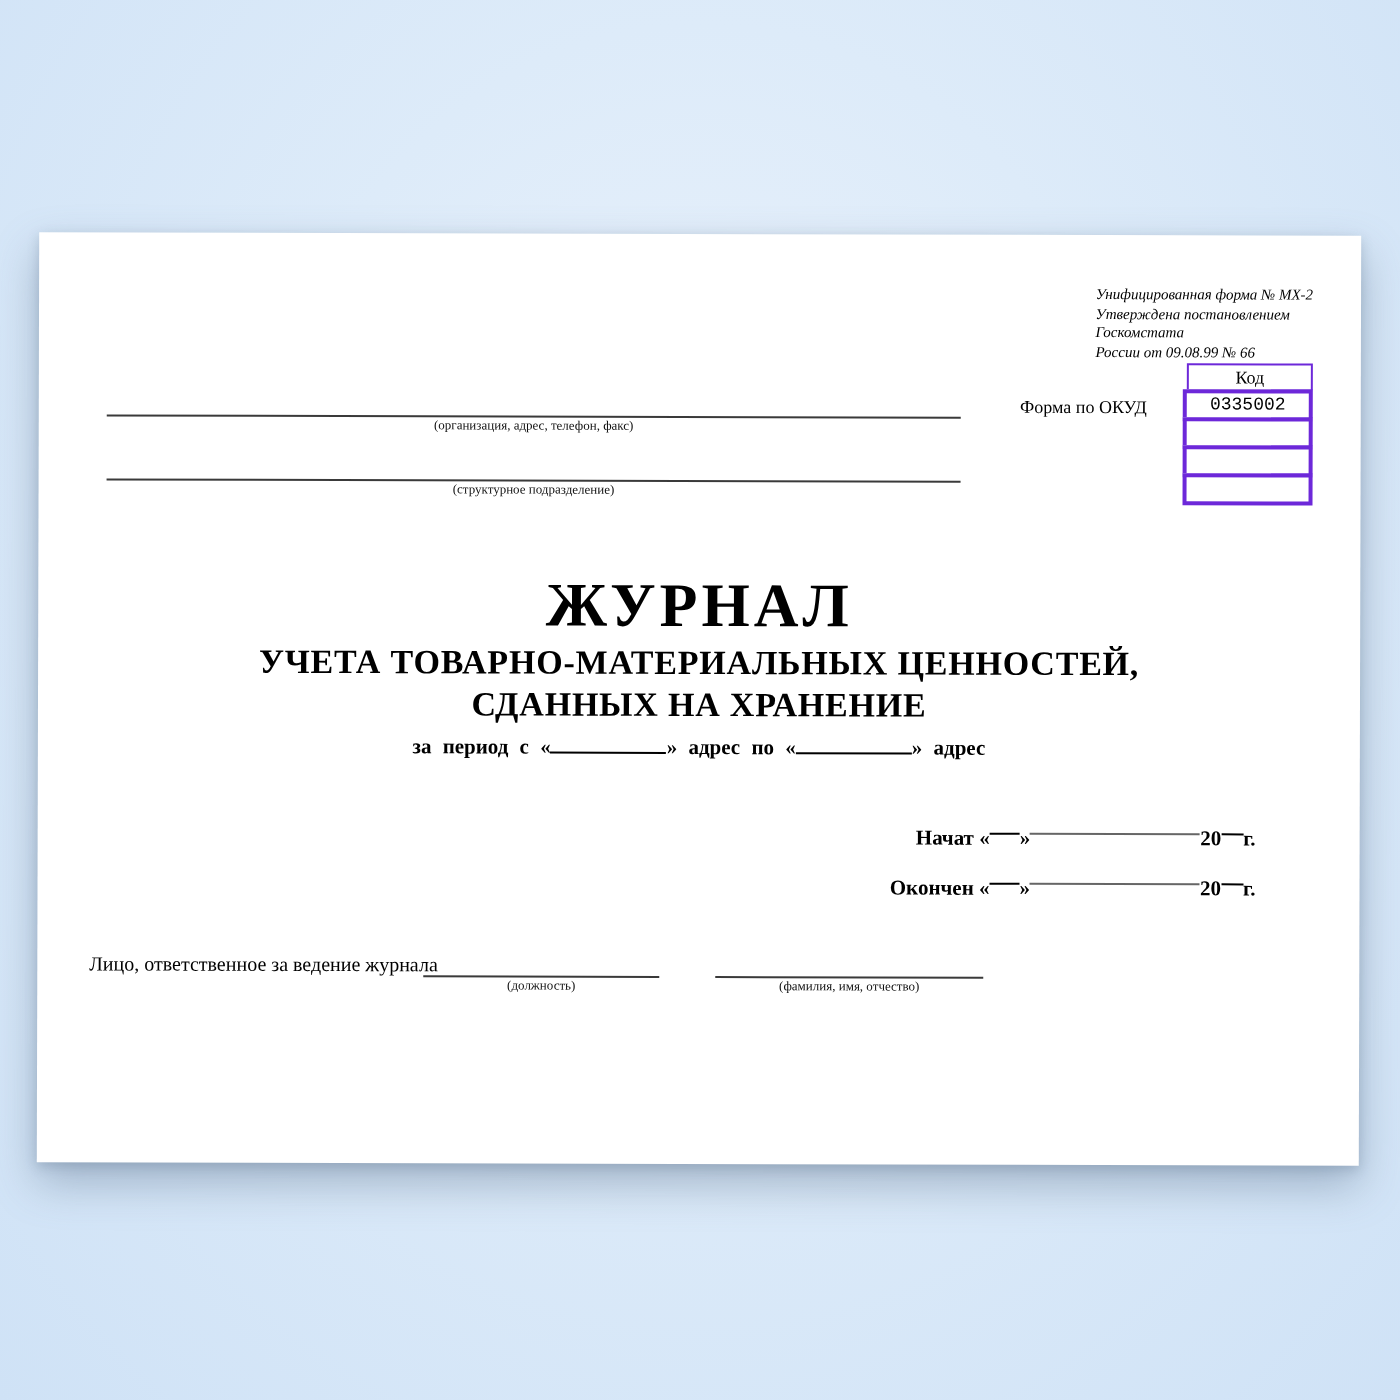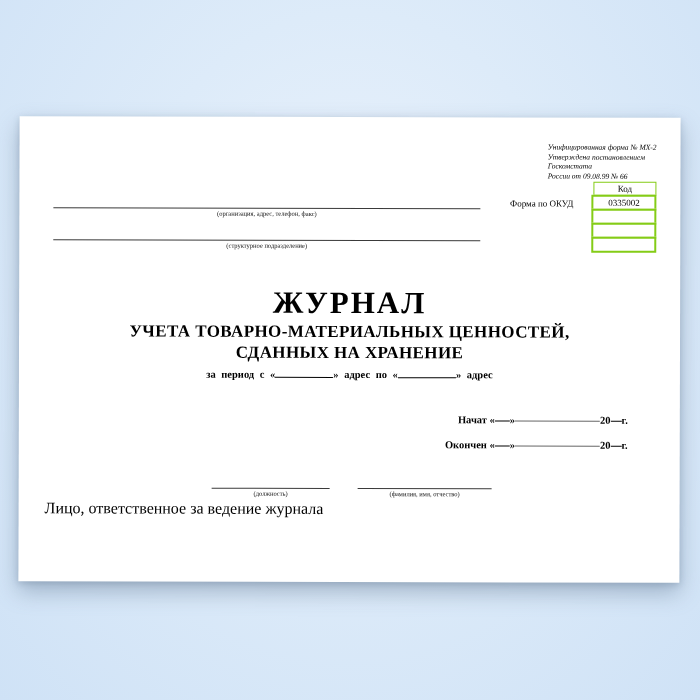--- a/index.html
+++ b/index.html
@@ -13,45 +13,45 @@
     background:#fff;transform:rotate(0.15deg);transform-origin:center;
     box-shadow:0 10px 22px rgba(96,118,145,.45), 0 2px 6px rgba(96,118,145,.30);
   }
   
   .form-ref{position:absolute;top:25px;right:24px;
     font-style:italic;font-size:7.5px;line-height:9.6px;white-space:nowrap;}
   
   .code-table{position:absolute;top:64px;right:24px;}
   .ct-row{display:flex;align-items:center;justify-content:flex-end;}
   .ct-label{width:260px;text-align:right;padding-right:18px;font-size:9px;line-height:10px;white-space:nowrap;}
-  .ct-box{width:61px;height:12px;border:2px solid #84cc16;font-size:9px;line-height:12px;text-align:center;background:#fff;}
+  .ct-box{width:61px;height:12px;border:2px solid #6d28d9;font-size:9px;line-height:12px;text-align:center;background:#fff;}
   .ct-box.hdr{border-width:1px;height:12px;}
-  .ct-row.r1 .ct-box{margin-top:-1px;}
+  .ct-row.r1 .ct-box{margin-top:-1px;font-family:Liberation Mono, monospace;}
   .ct-row.rn .ct-box{margin-top:-2px;}
   
   .h-line{position:absolute;border-top:1px solid #3a3a3a;height:0;}
   .line-cap{position:absolute;text-align:center;font-size:6.5px;line-height:8px;color:#111;white-space:nowrap;}
   
   .title{position:absolute;left:0;top:170px;width:100%;text-align:center;
     font-size:31px;font-weight:bold;letter-spacing:2px;line-height:32px;}
   .subtitle{position:absolute;left:0;top:204px;width:100%;text-align:center;
     font-size:17px;font-weight:bold;line-height:21px;letter-spacing:.4px;}
   .period{position:absolute;left:0;top:252px;width:100%;text-align:center;
     font-size:10.5px;font-weight:bold;word-spacing:3px;white-space:nowrap;}
   .u{display:inline-block;height:2px;border-bottom:1px solid #000;vertical-align:baseline;}
   .u.w58{width:58px;}
   
   .dates{position:absolute;top:297px;right:52px;font-size:10.5px;font-weight:bold;}
-  .date-row{display:flex;align-items:center;justify-content:flex-end;white-space:nowrap;}
+  .date-row{display:flex;align-items:flex-start;justify-content:flex-end;white-space:nowrap;}
   .date-row + .date-row{margin-top:14px;margin-left:45px;}
   .u.short{width:15px;}
   .u.long{width:85px;border-bottom-color:#666;}
   .u.tiny{width:11px;}
   
-  .resp-label{position:absolute;left:26px;top:361px;font-size:16px;white-space:nowrap;margin-top:22px;}
+  .resp-label{position:absolute;left:26px;top:361px;font-size:10px;white-space:nowrap;}
   .sig1{left:193px;width:118px;top:371px;}
   .sig2{left:339px;width:134px;top:371px;}
   .sig1-cap{left:193px;width:118px;top:373px;}
   .sig2-cap{left:339px;width:134px;top:373px;}
 </style>
 </head>
 <body>
 
 <div class="page">
 

